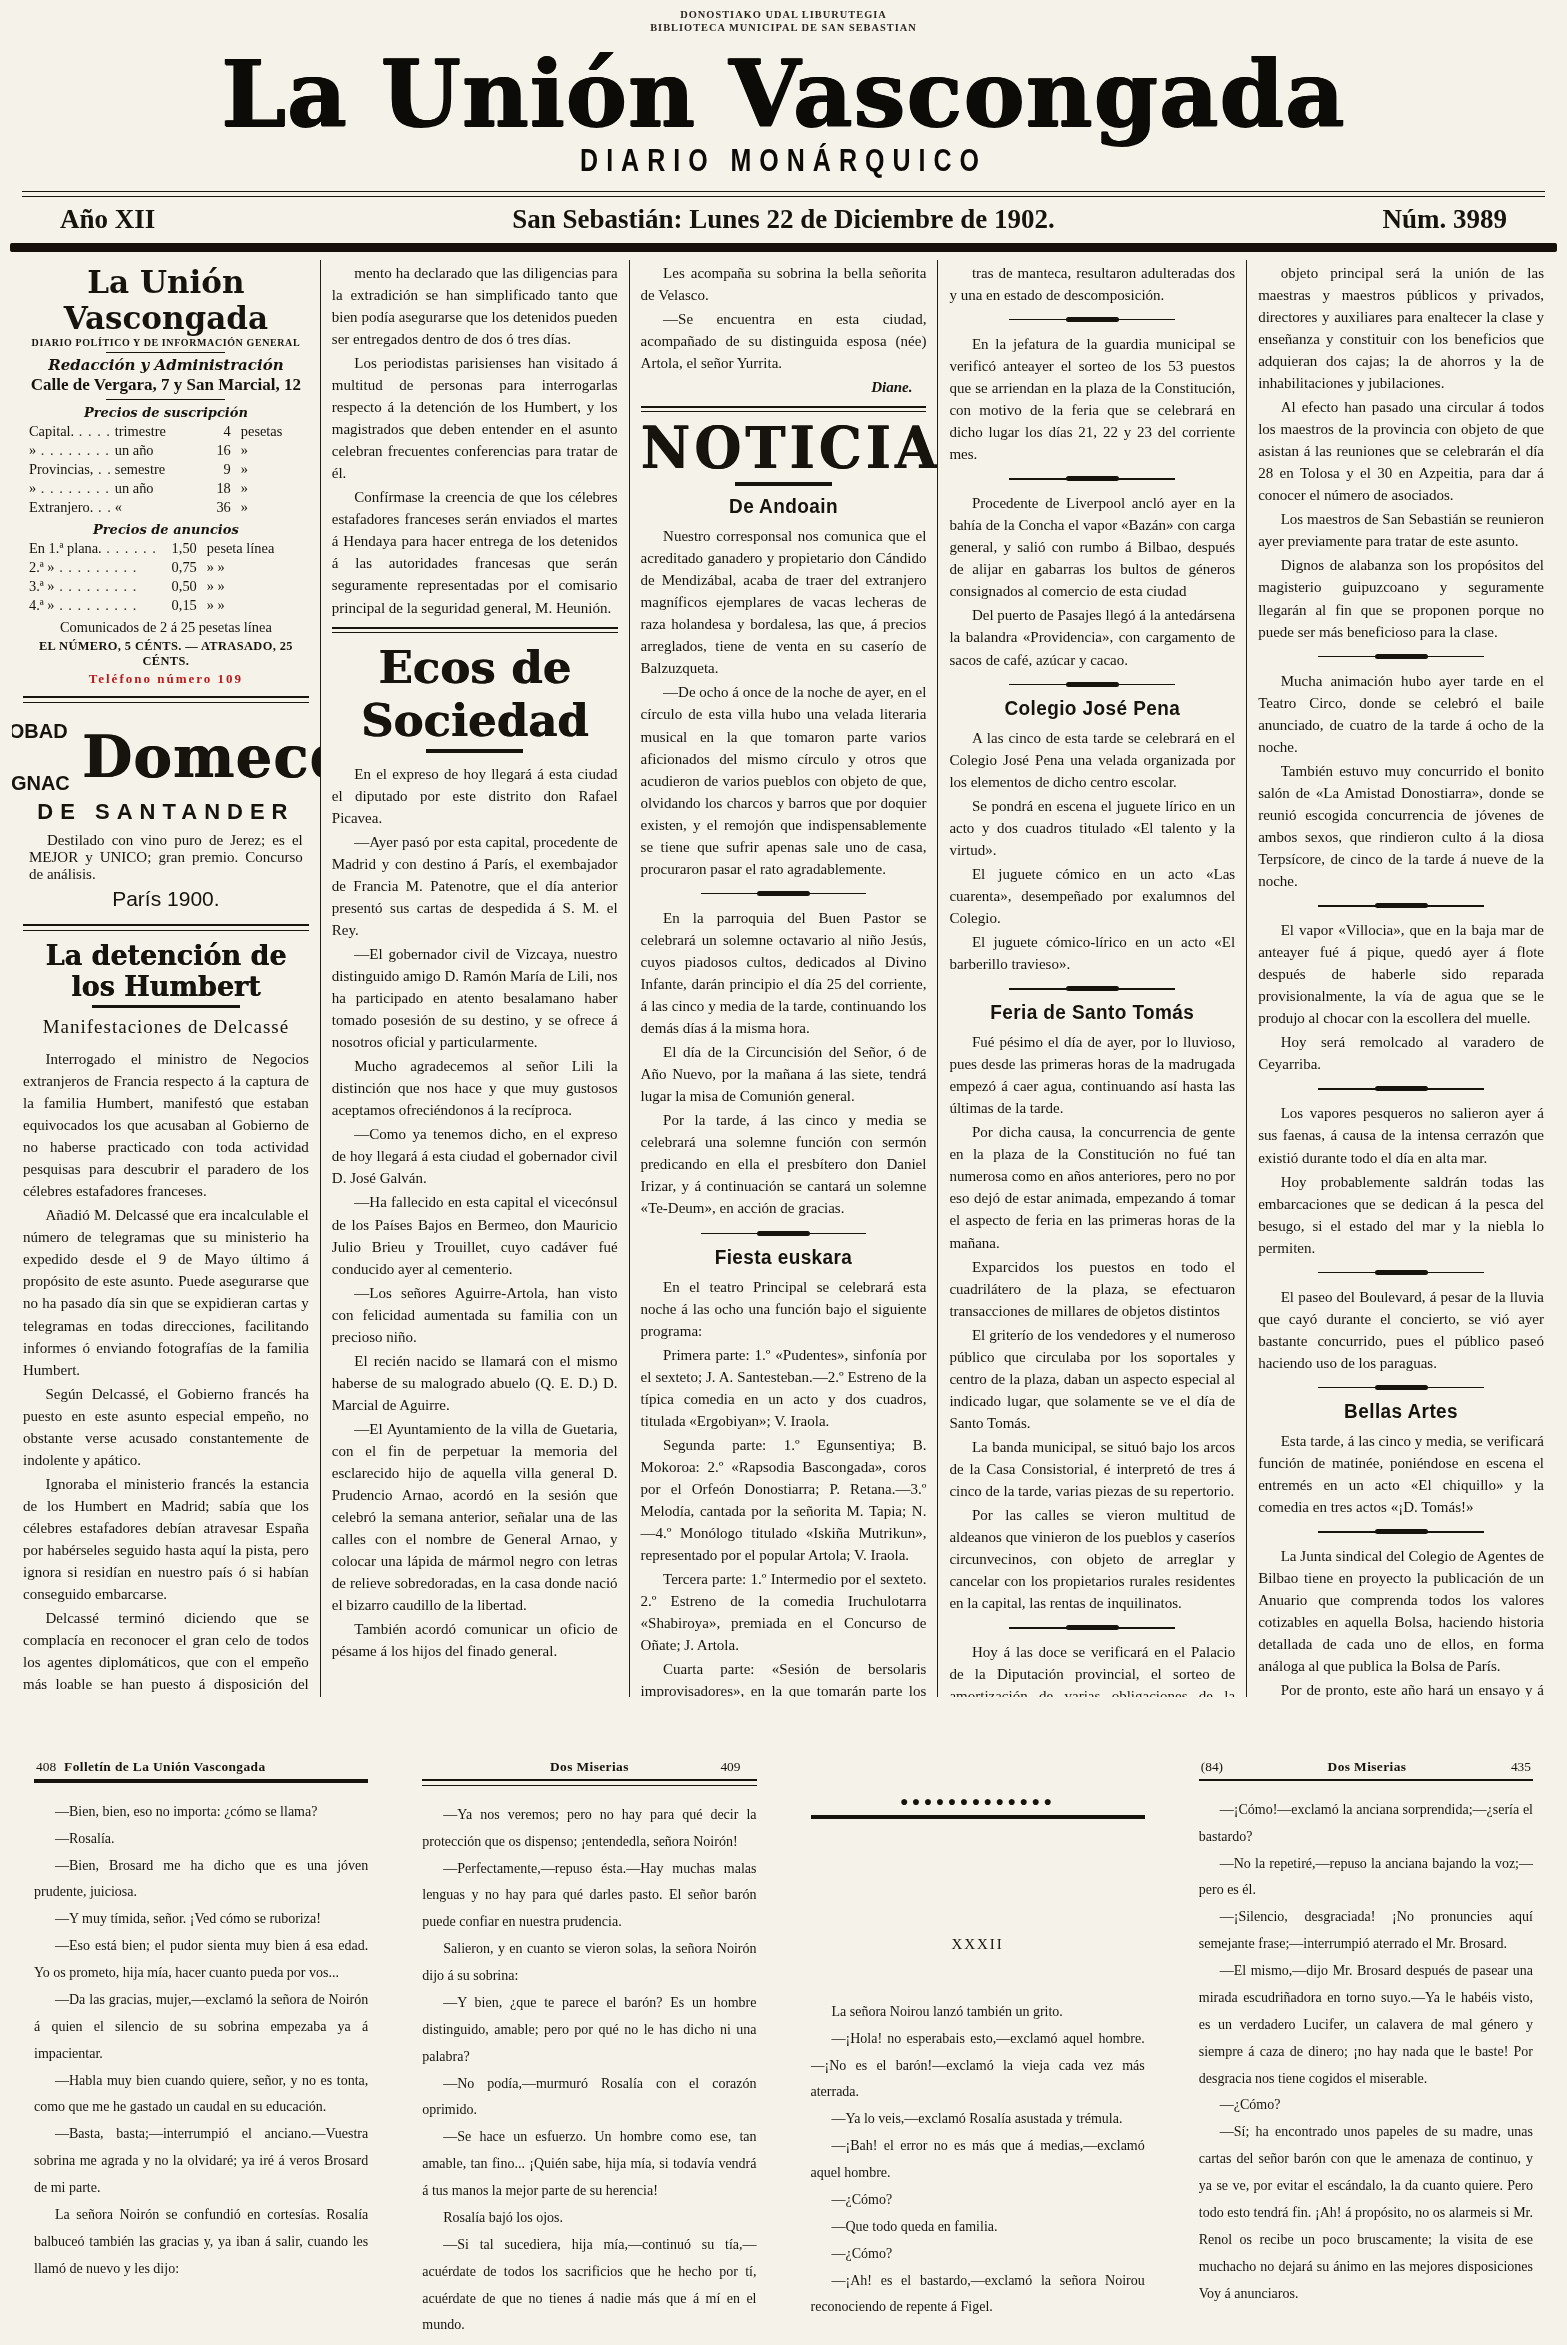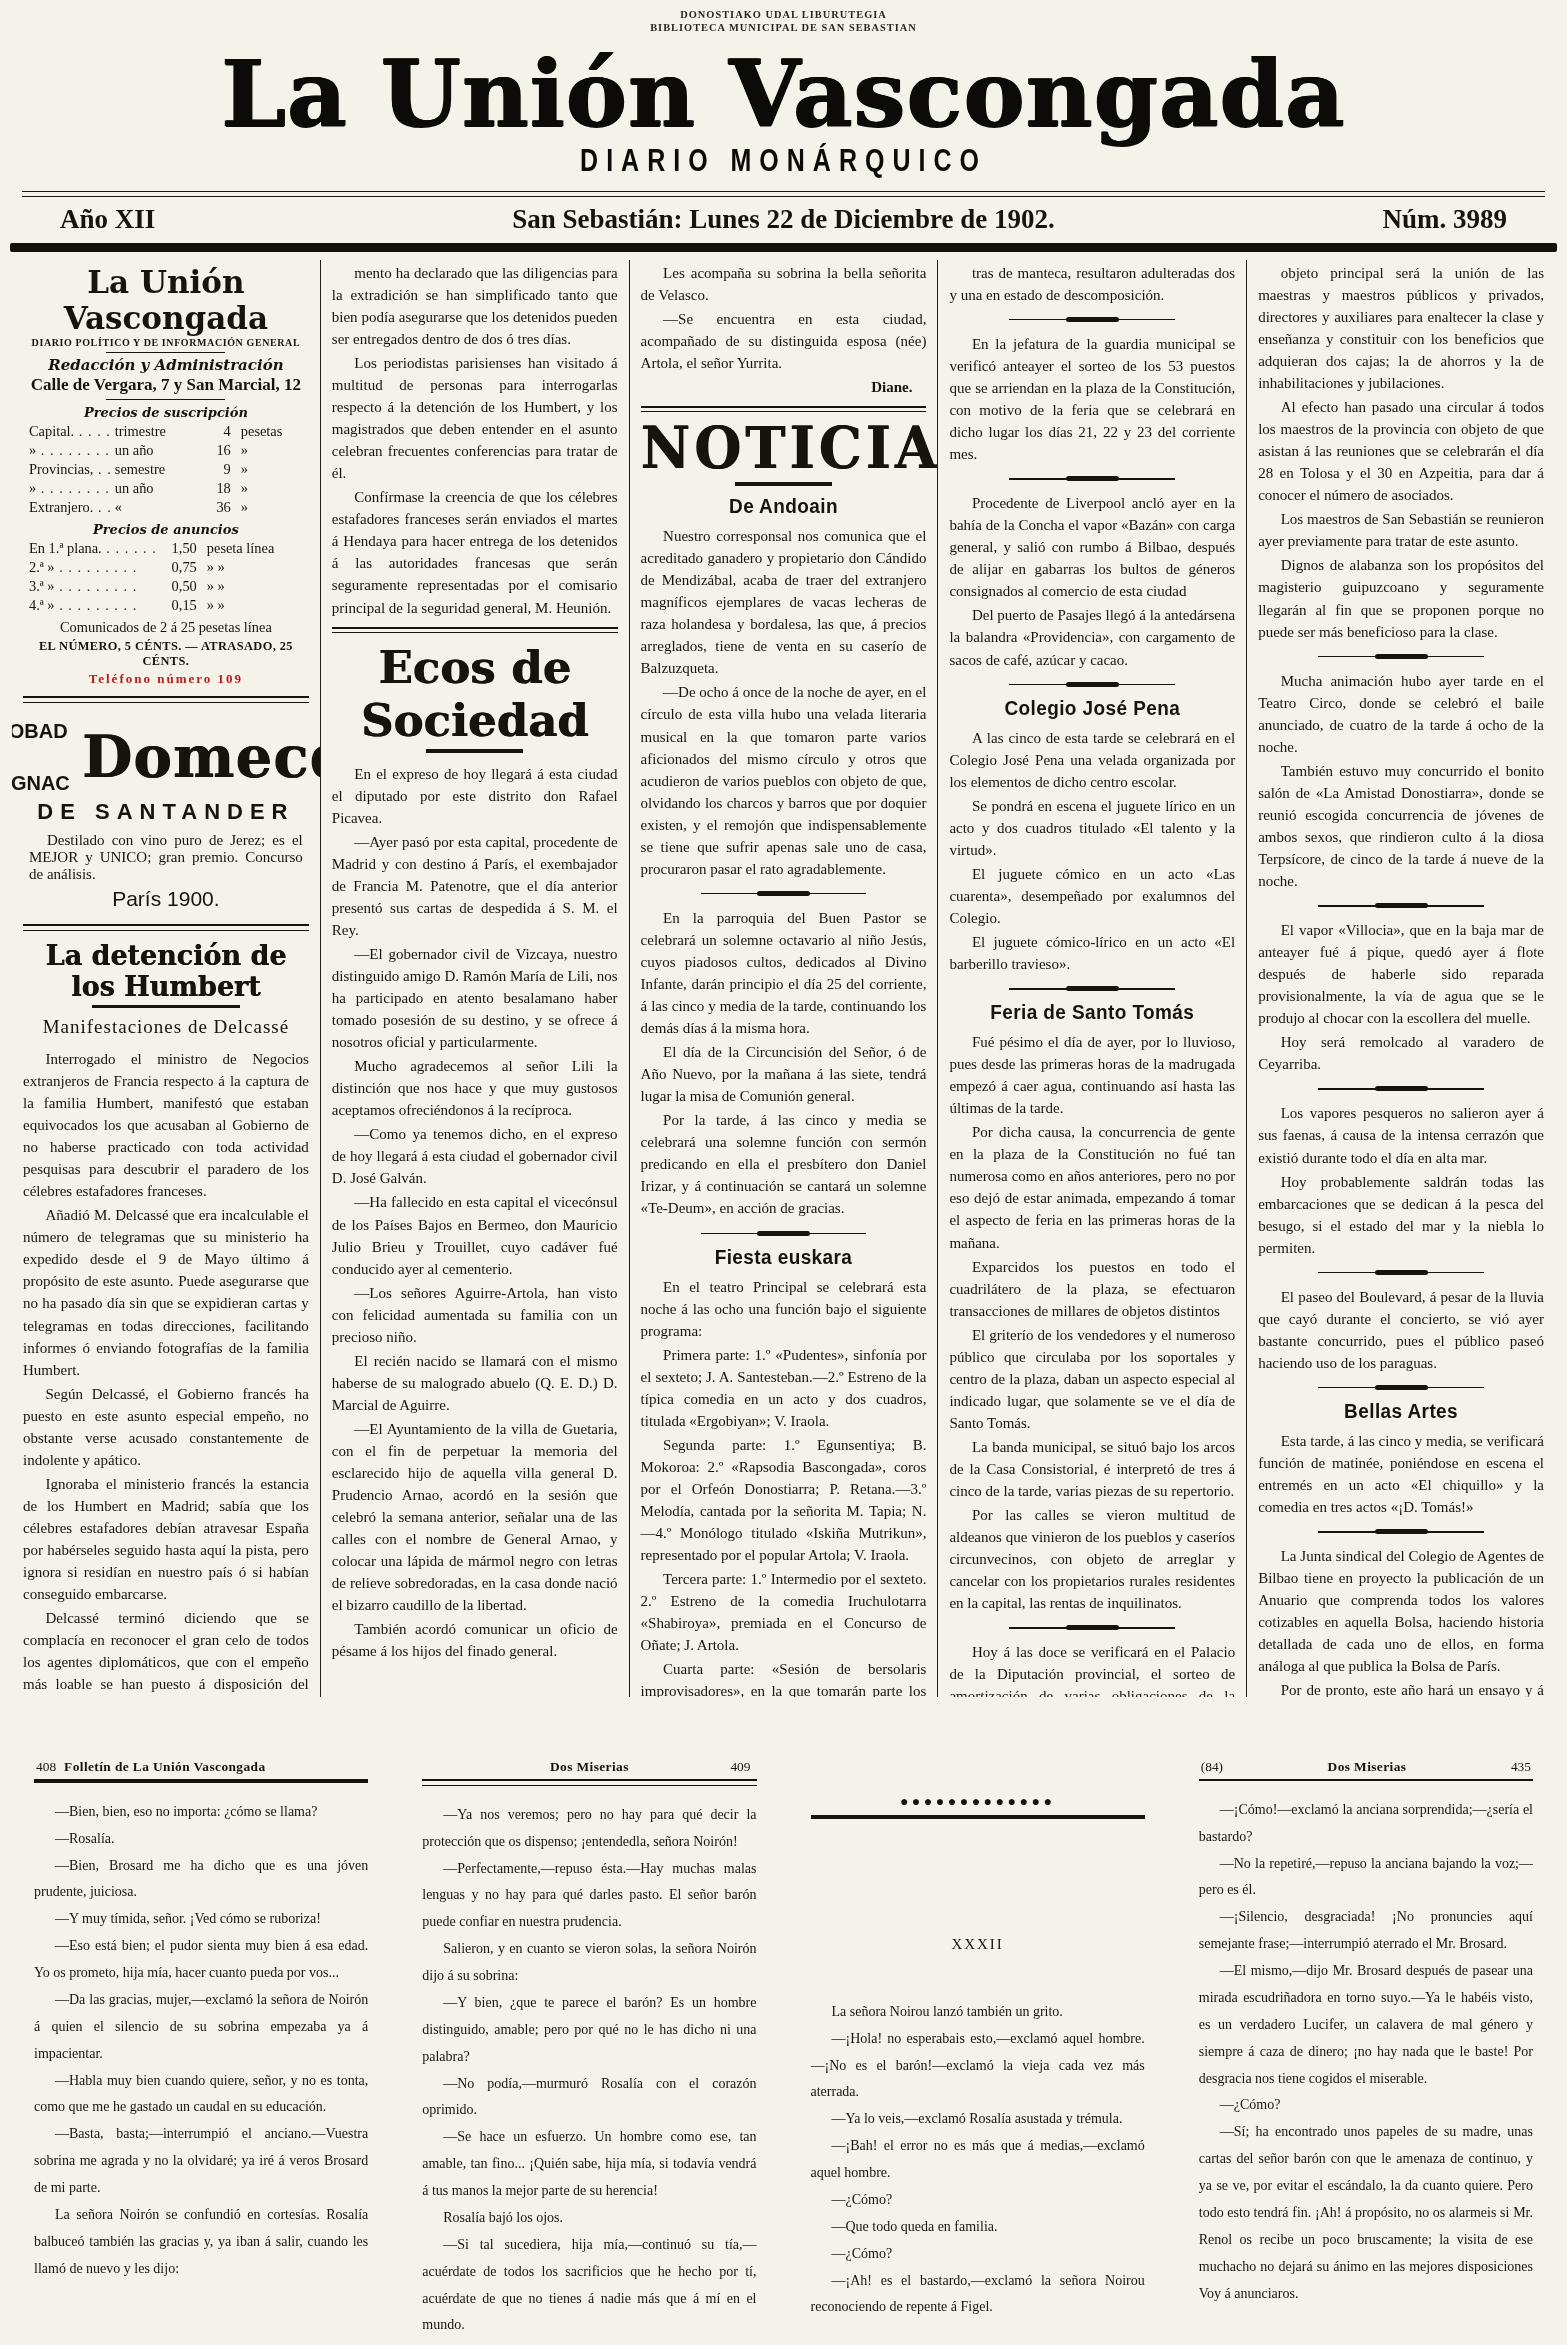--- a/index.html
+++ b/index.html
@@ -18,21 +18,21 @@
   .dateline{display:flex;align-items:baseline;padding:7px 60px 6px;font-weight:bold;font-size:27px;}
   .dl-left{width:22%;}
   .dl-center{flex:1;text-align:center;}
   .dl-right{width:22%;text-align:right;}
   .rule-thick{margin:2px 10px 0;height:9px;background:#151009;border-radius:2px;}
   
   .main{display:flex;margin:8px 12px 0;height:1437px;overflow:hidden;}
   .mcol{flex:1;padding:2px 11px 0;overflow:hidden;}
   .mcol + .mcol{border-left:1.5px solid #241e16;}
   .p{font-size:15px;line-height:1.47;text-align:justify;text-indent:1.5em;margin:0 0 2px;}
-  .p.right{text-align:right;text-indent:0;font-weight:bold;padding-right:14px;}
+  .p.right{text-align:right;text-indent:0;font-style:italic;font-weight:bold;padding-right:14px;}
   .sub{font-family:"Liberation Sans",sans-serif;font-weight:bold;font-size:19px;text-align:center;
        margin:10px 0 7px;letter-spacing:0.4px;transform:scaleY(1.05);}
   .sep{position:relative;height:5px;margin:11px auto;width:58%;}
   .sep::before{content:"";position:absolute;left:0;right:0;top:2px;height:1.5px;background:#17130d;}
   .sep::after{content:"";position:absolute;left:34%;right:34%;top:0;height:5px;background:#17130d;border-radius:3px;}
   .hr2{border-top:2px solid #17130d;border-bottom:1.5px solid #17130d;height:4px;margin:9px 0;}
   
   .infobox{text-align:center;}
   .ib-title{font-family:"DejaVu Serif",serif;font-weight:bold;font-size:31px;margin:2px 0 1px;}
   .ib-sub{font-size:10px;font-weight:bold;letter-spacing:0.6px;margin-bottom:4px;}
@@ -71,21 +71,21 @@
   .ecos{font-size:45px;margin:8px 0 2px;}
   .noticias{font-size:54px;letter-spacing:4px;margin:4px 0 2px;transform:scaleY(1.06);}
   .hdr-toprule{border-top:2.5px solid #17130d;border-bottom:1px solid #17130d;height:3px;margin:8px 0 2px;}
   .hdr-underrule{width:34%;margin:0 auto 10px;border-bottom:4px solid #17130d;}
   
   .feu{display:flex;gap:54px;margin:62px 34px 0;height:587px;overflow:hidden;}
   .fcol{flex:1;overflow:hidden;}
   .fhead{display:flex;align-items:flex-end;font-size:13.4px;padding:0 2px 4px;gap:8px;}
   .fhead .ftitle{font-weight:bold;letter-spacing:0.4px;}
   .fhead.centered{justify-content:center;position:relative;}
-  .fhead.centered .fpage{position:absolute;right:6px;}
+  .fhead.centered .fpage{position:absolute;right:16px;}
   .fhead.spread{justify-content:space-between;}
   .frule-heavy{border-bottom:4px solid #17130d;margin-bottom:16px;}
   .frule-double{height:4px;border-top:2.5px solid #17130d;border-bottom:1px solid #17130d;margin-bottom:16px;}
   .frule-single{border-bottom:2px solid #17130d;margin-bottom:16px;}
   .ornament{text-align:center;font-size:14px;letter-spacing:3.5px;line-height:1;padding:36px 0 6px;}
   .fcol .p{font-size:14px;line-height:1.92;margin:0;}
   .chapter{text-align:center;font-weight:normal;font-size:15px;letter-spacing:2px;margin:117px 0 46px;}
 </style>
 </head>
 <body>

